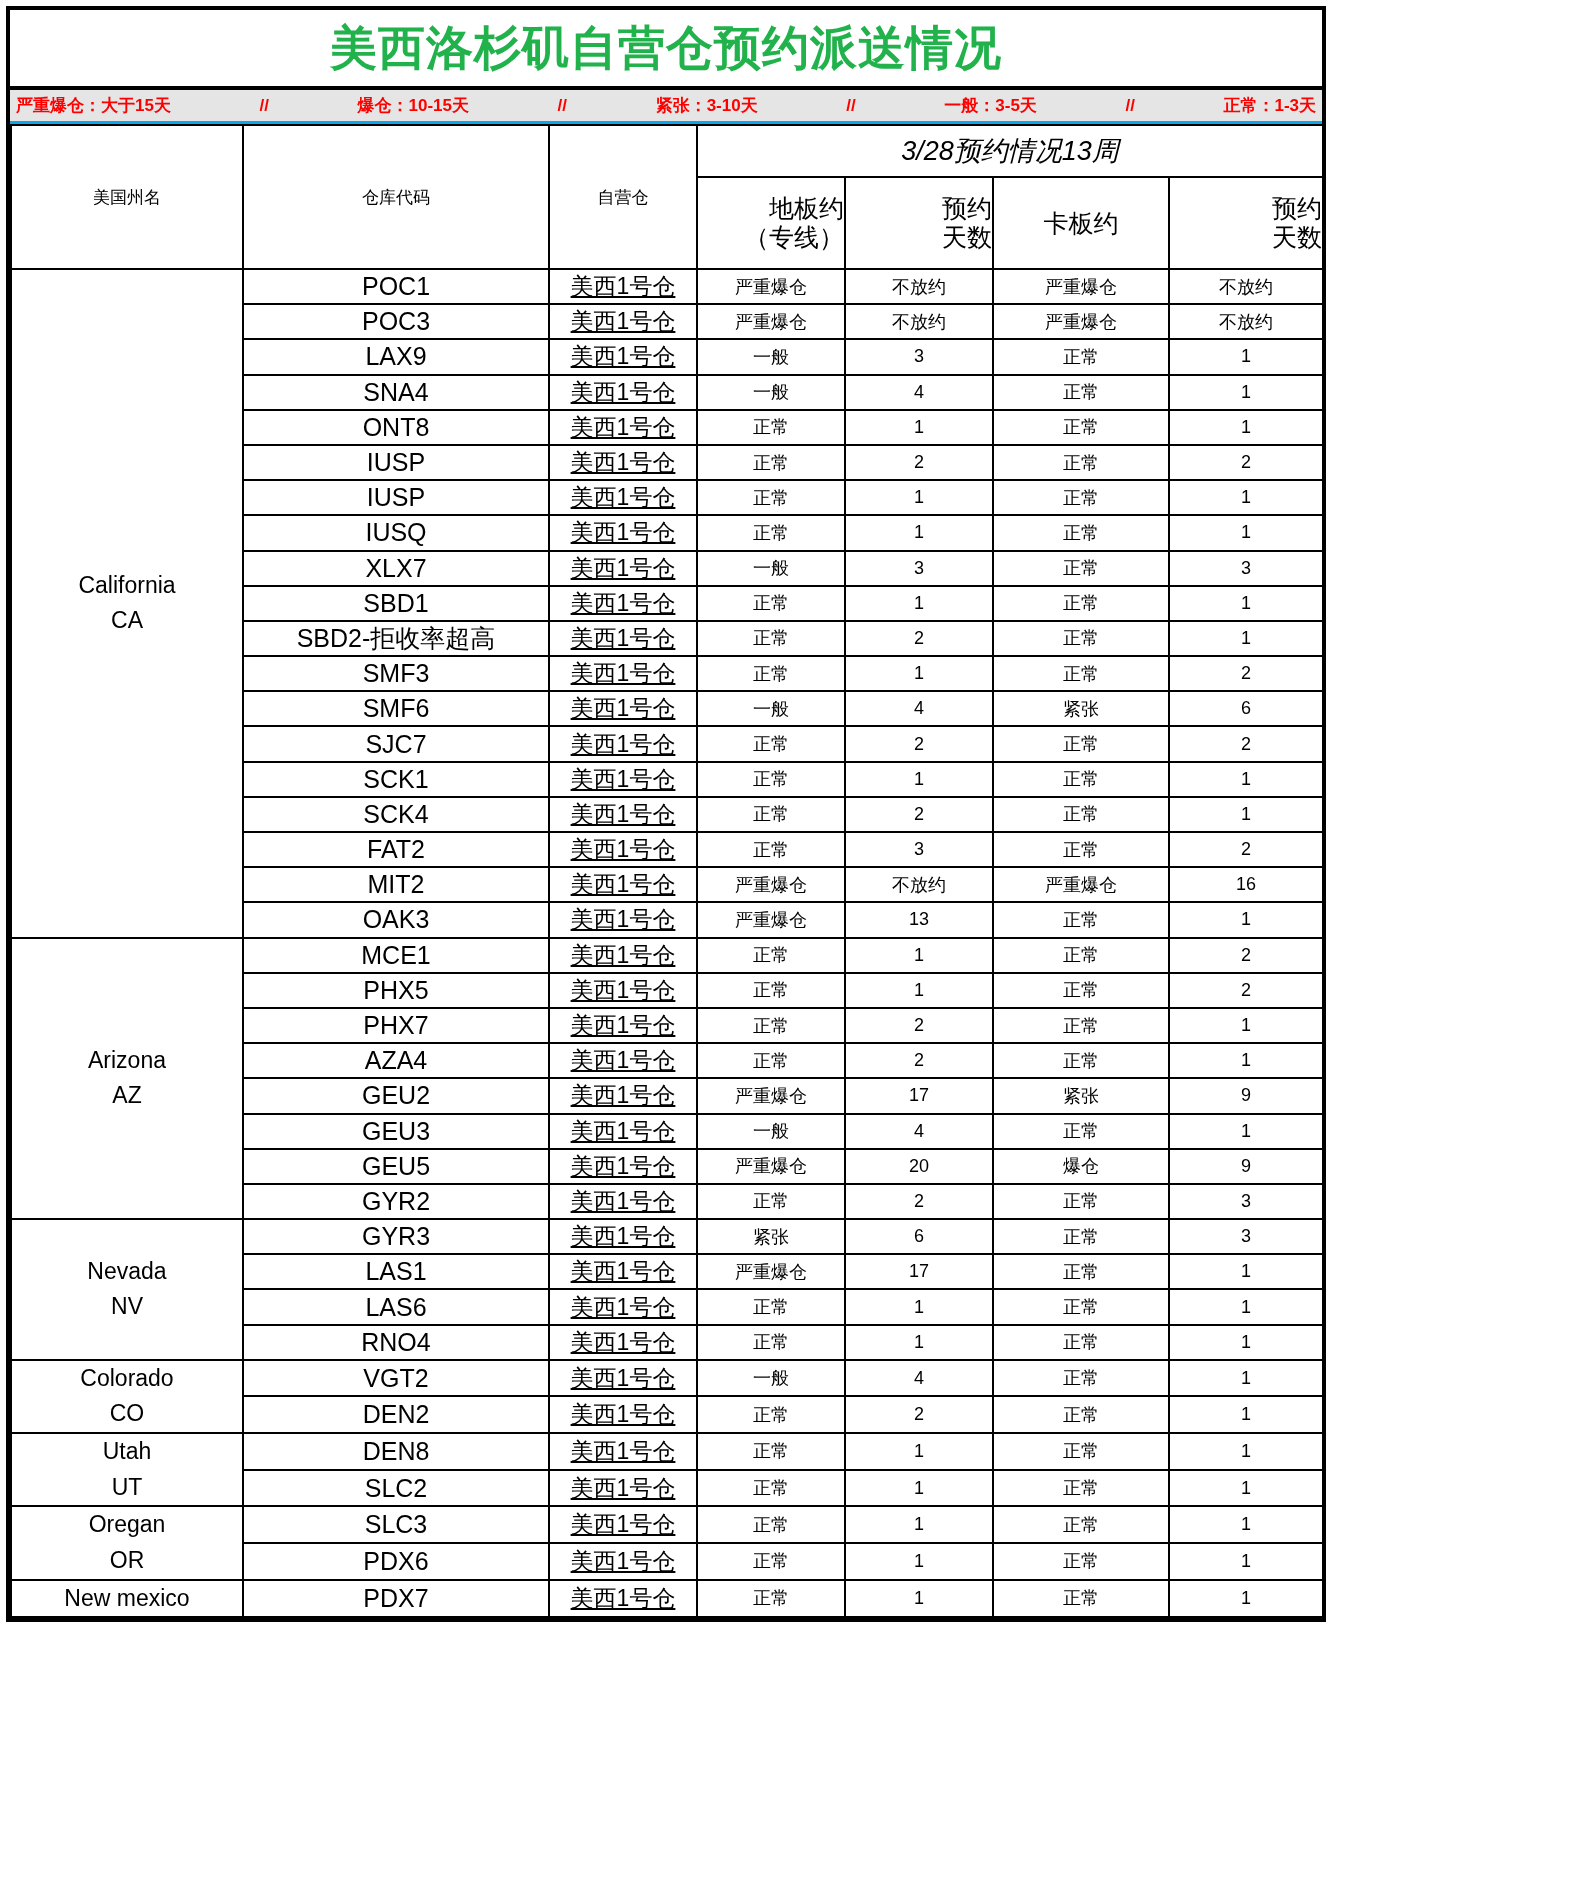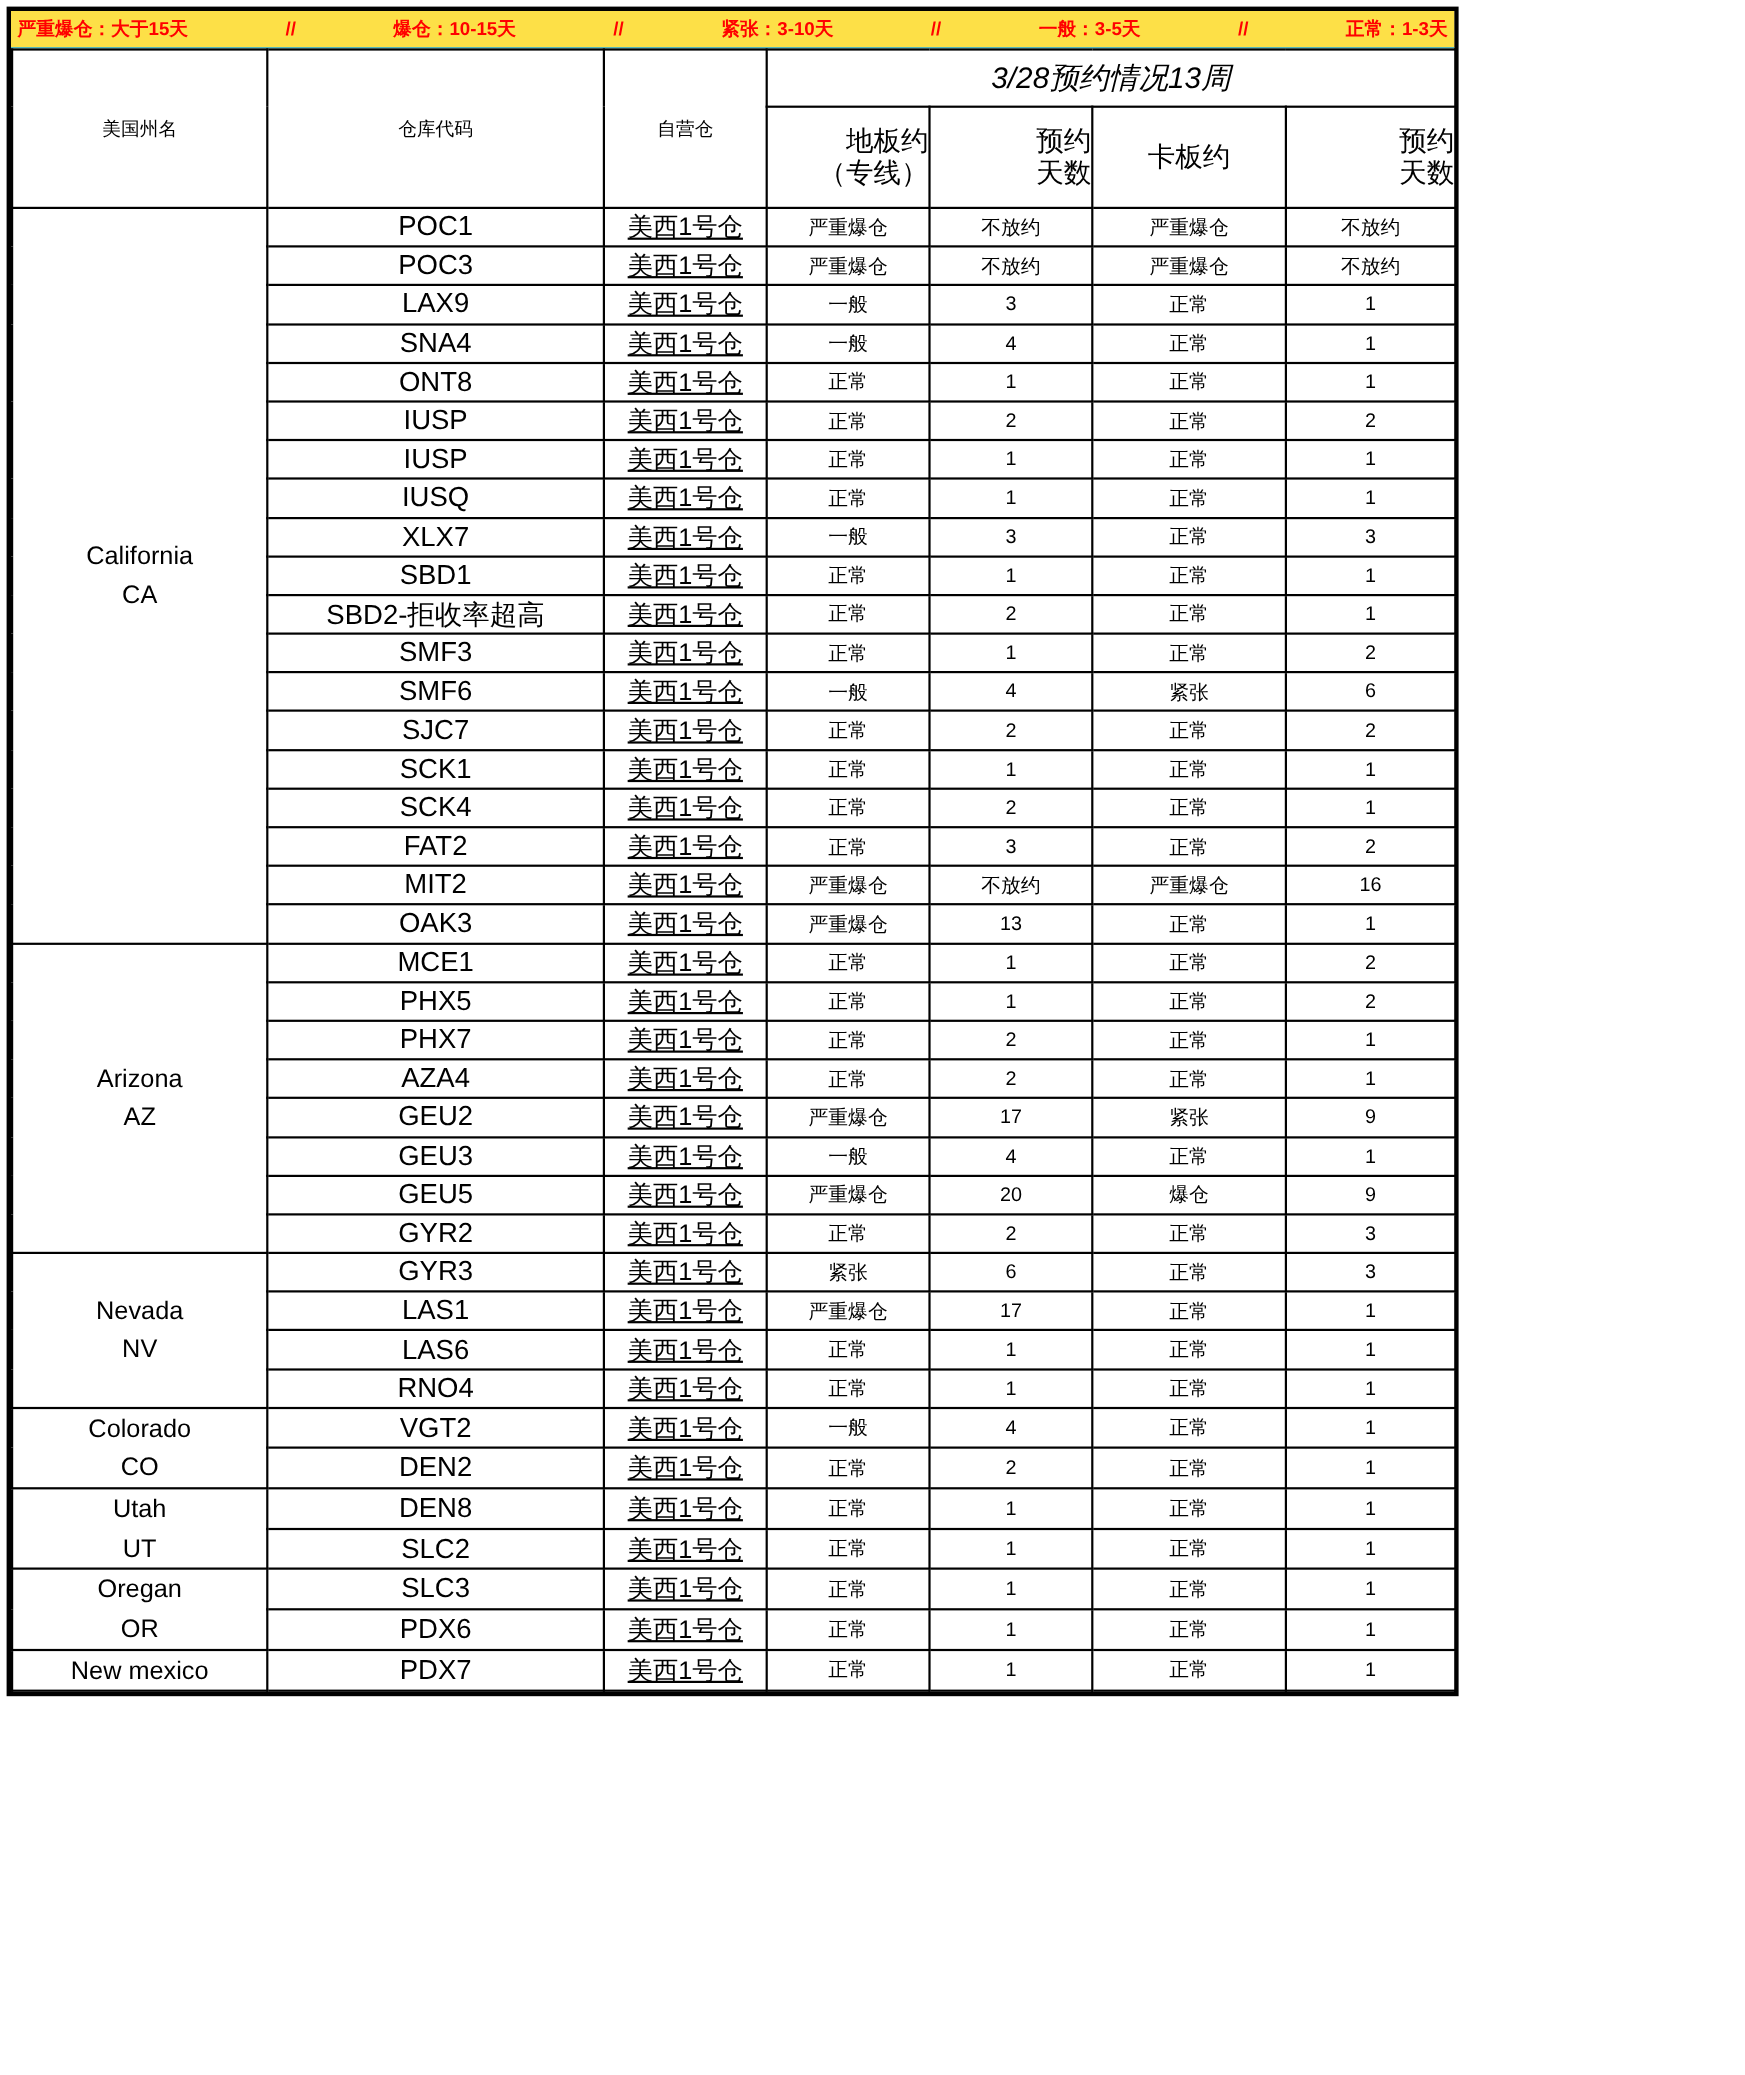--- a/index.html
+++ b/index.html
@@ -34,22 +34,22 @@
   .title-text {
     font-size: 47px;
     font-weight: bold;
     color: #22b24c;
     letter-spacing: 1px;
     white-space: nowrap;
   }
   
   .legend-row {
     height: 34px;
-    background: #fde047;
-    border-bottom: 1px solid #0ea5e9;
+    background: #e5e5e5;
+    border-bottom: 3px solid #0ea5e9;
     display: flex;
     align-items: center;
     padding: 0 6px;
     box-sizing: border-box;
     gap: 42px;
   }
   .legend-item {
     color: #ff0000;
     font-weight: bold;
     font-size: 17px;
@@ -122,20 +122,23 @@
     font-size: 18px;
   }
   tr.data-row > td { height: 33.2px; }
   .nowrap { white-space: nowrap; text-align: right; }
 </style>
 </head>
 <body>
 
 <div id="sheet">
 
+  <div class="title-row">
+    <div class="title-text">美西洛杉矶自营仓预约派送情况</div>
+  </div>
 
   <div class="legend-row" id="legend-bar">
       <span class="legend-item">严重爆仓：大于15天</span>
       <span class="lsp"></span>
       <span class="legend-sep">//</span>
       <span class="lsp"></span>
       <span class="legend-item">爆仓：10-15天</span>
       <span class="lsp"></span>
       <span class="legend-sep">//</span>
       <span class="lsp"></span>

